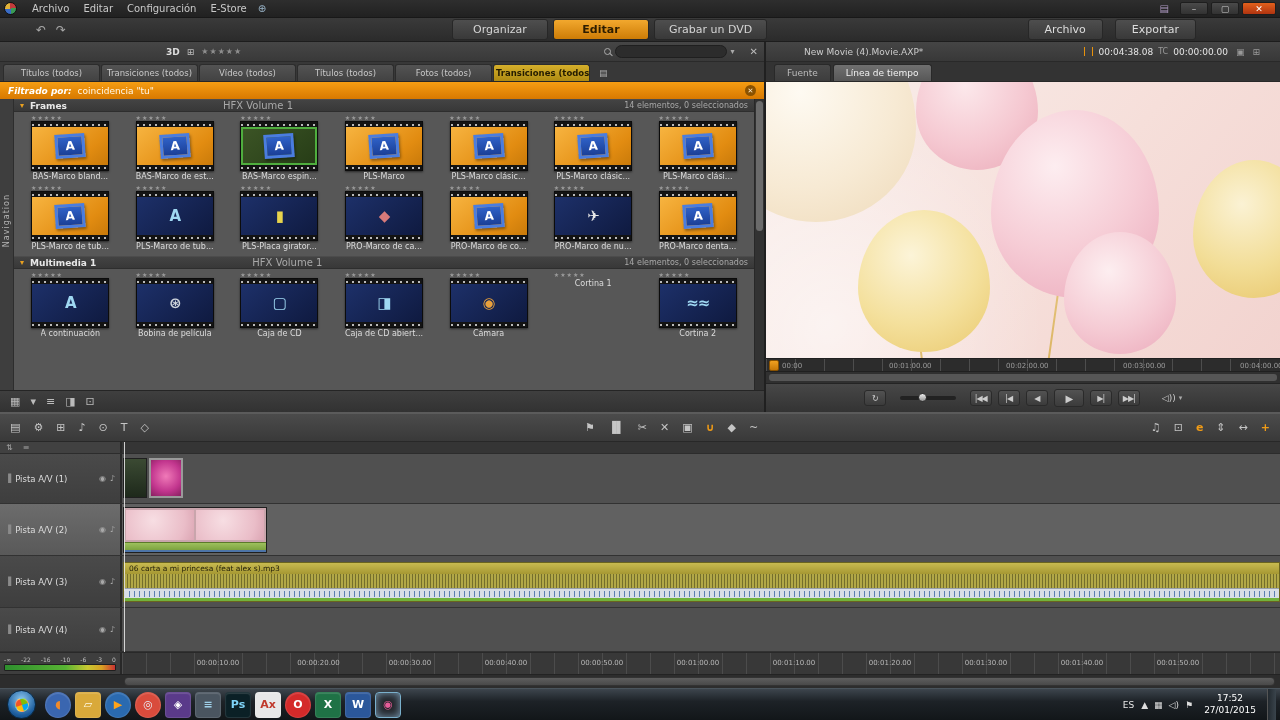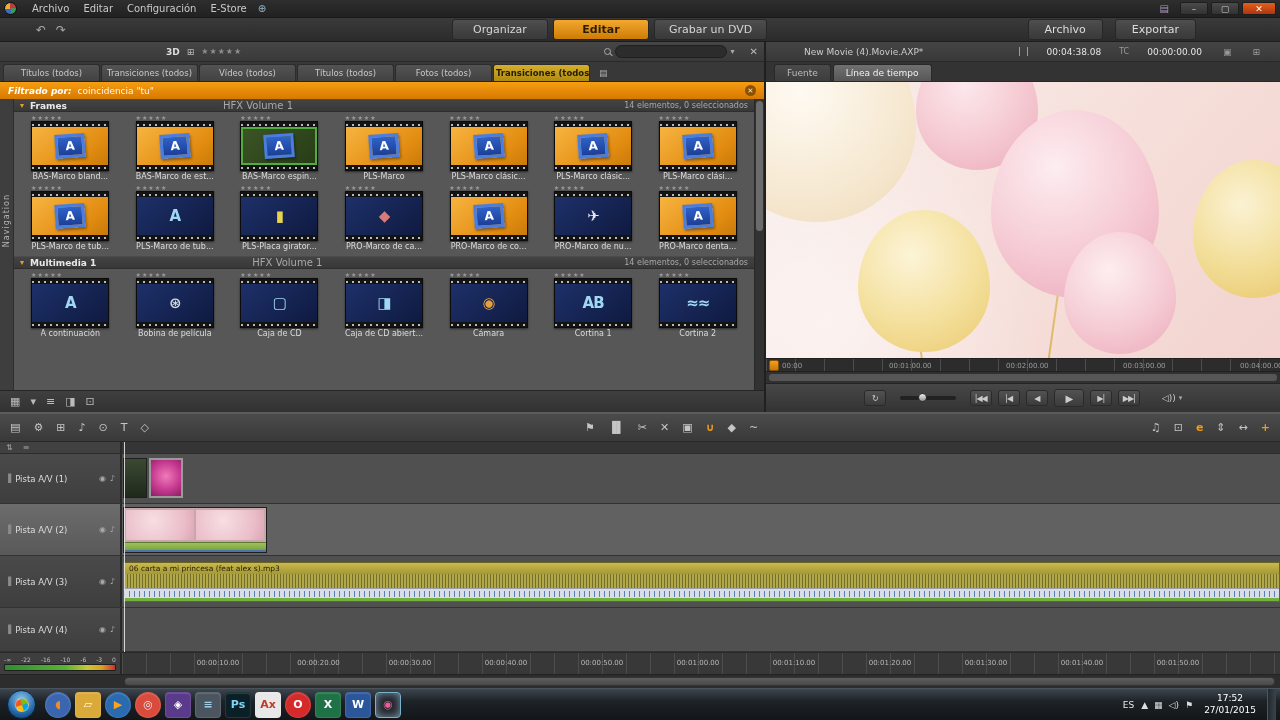--- a/index.html
+++ b/index.html
@@ -80,21 +80,21 @@
   .t-glyph{color:#9fd8f2;font-size:15px;font-weight:bold;letter-spacing:-1px}
   .cell-label{margin-top:1px;font-size:8px;color:#ddd;max-width:96px;white-space:nowrap;overflow:hidden;text-overflow:ellipsis;height:10px}
 
   
   #lib-foot{height:22px;background:linear-gradient(#3f3f3f,#323232);border-top:1px solid #252525;display:flex;align-items:center;gap:10px;padding:0 10px}
   .foot-ico{color:#bbb;font-size:11px}
 
   
   #pv-head{height:20px;display:flex;align-items:center;padding:0 20px;background:linear-gradient(#454545,#383838);border-bottom:1px solid #292929}
   .pv-title{color:#ccc;font-size:9px;margin-left:18px;white-space:nowrap}
-  #pv-tc{margin-left:auto;display:flex;align-items:flex-start;gap:18px;color:#e5e5e5;font-size:9px;white-space:nowrap}
+  #pv-tc{margin-left:auto;display:flex;align-items:flex-start;gap:5px;color:#e5e5e5;font-size:9px;white-space:nowrap}
   .tc-bracket{width:9px;height:9px;border:1px solid #e8920c;border-top:none;border-bottom:none}
   .tc-label{color:#999;font-size:8px}
   .pv-hico{color:#999;font-size:9px;margin-left:3px}
   #pv-tabs{height:20px;display:flex;align-items:flex-end;background:#333;padding:0 8px;gap:2px;border-bottom:1px solid #282828}
   .pv-tab{padding:3px 12px;font-size:9px;color:#bbb;background:linear-gradient(#4a4a4a,#3d3d3d);border:1px solid #292929;border-bottom:none;border-radius:3px 3px 0 0;white-space:nowrap}
   .pv-tab.active{background:linear-gradient(#707070,#575757);color:#f0f0f0}
   #pv-video{position:relative;flex:1;overflow:hidden;background:radial-gradient(circle at 12% 88%,rgba(255,255,255,.55),transparent 42%),linear-gradient(130deg,#f9efec 0%,#f6dfda 55%,#f2d3cf 100%)}
   .balloon{position:absolute;border-radius:50%/55% 55% 45% 45%}
   .b-cream{left:-50px;top:-70px;width:200px;height:210px;background:radial-gradient(circle at 42% 38%,#fefaf2 0%,#f7ead4 55%,#eed9b8 100%)}
   .b-pink-top{left:150px;top:-42px;width:122px;height:130px;background:radial-gradient(circle at 40% 35%,#fce8eb 0%,#f5c8d1 55%,#eaaab8 100%)}
@@ -488,27 +488,20 @@
                   <div class="sp"></div>
                   <div class="t-inner">
                     <span class="t-glyph" style="color: rgb(232, 160, 60);">◉</span>
                   </div>
                   <div class="sp"></div>
                 </div>
                 <div class="cell-label">Cámara</div>
               </div>
               <div class="cell">
                 <div class="cell-stars">★★★★★</div>
-                <div class="thumb v-dark">
-                  <div class="sp"></div>
-                  <div class="t-inner">
-                    <span class="t-glyph" style="color: rgb(159, 216, 242);">AB</span>
-                  </div>
-                  <div class="sp"></div>
-                </div>
                 <div class="cell-label">Cortina 1</div>
               </div>
               <div class="cell">
                 <div class="cell-stars">★★★★★</div>
                 <div class="thumb v-dark">
                   <div class="sp"></div>
                   <div class="t-inner">
                     <span class="t-glyph" style="color: rgb(159, 216, 242);">≈≈</span>
                   </div>
                   <div class="sp"></div>

